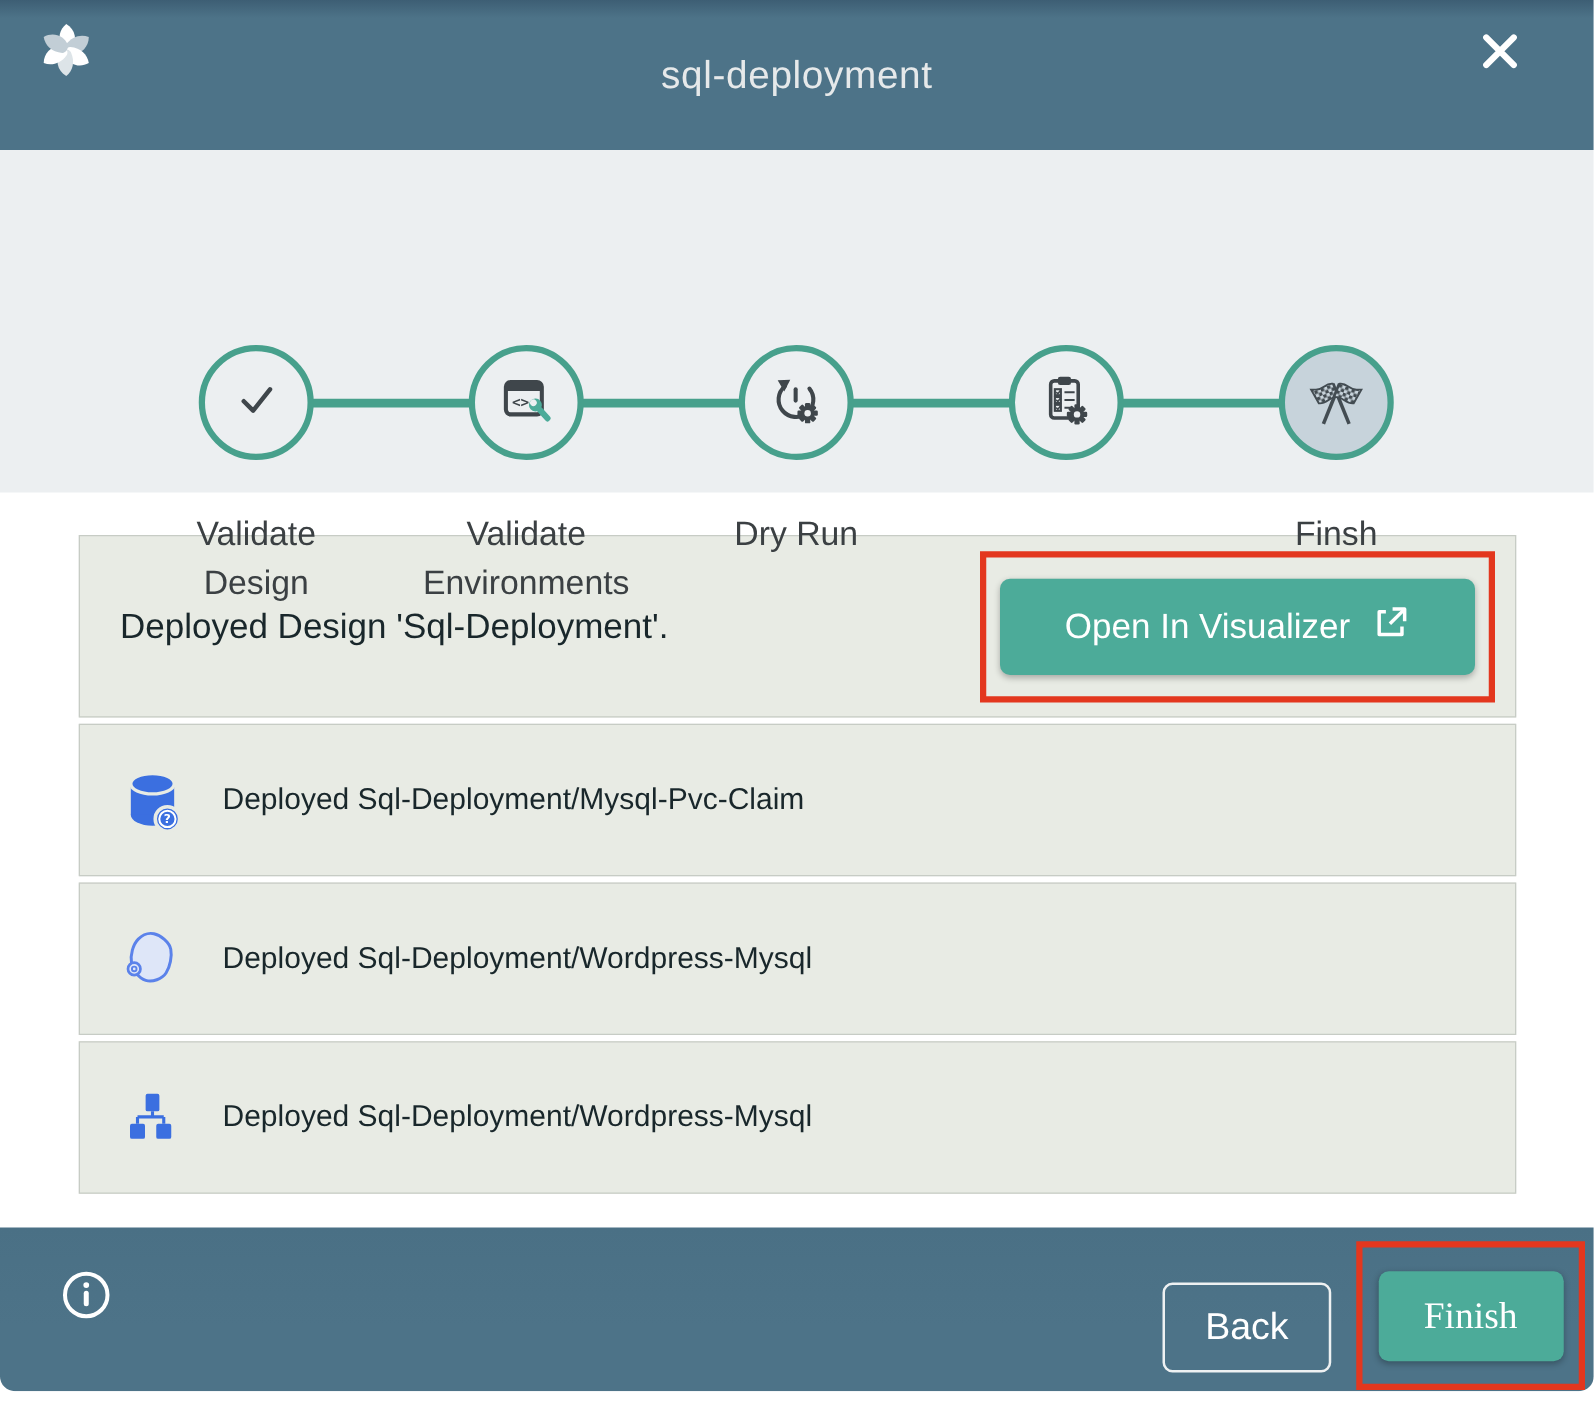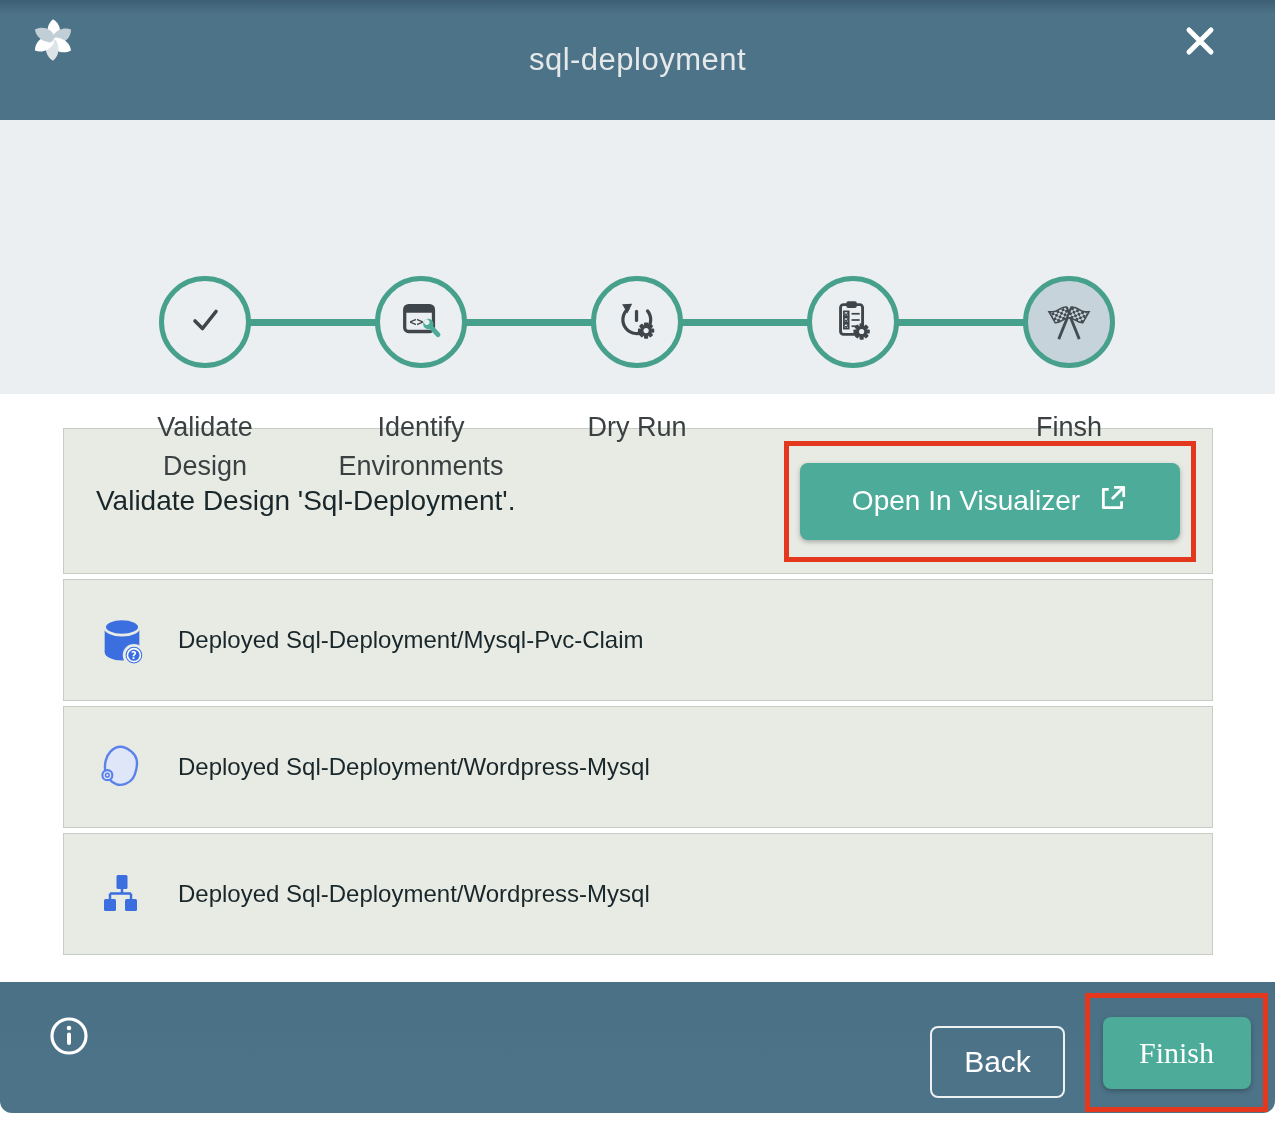--- a/index.html
+++ b/index.html
@@ -110,21 +110,21 @@
               <path d="M7 13 a4 4 0 0 1 4-4 h22 a4 4 0 0 1 4 4 v3.5 H7 Z" fill="#3f464b"></path>
               <text x="12" y="30" font-size="12" font-weight="bold" fill="#3f464b" font-family="'DejaVu Sans Mono',monospace">&lt;&gt;</text>
               <g transform="translate(36,33) rotate(-42)">
                 <circle cx="0" cy="-6.5" r="5.4" fill="#4cab99"></circle>
                 <circle cx="0" cy="-9" r="2.8" fill="#eceff1"></circle>
                 <rect x="-2.5" y="-3" width="5" height="14" rx="2.2" fill="#4cab99"></rect>
               </g>
             </svg>
           </span>
         </div>
-        <div class="step-label">Identify Environments</div>
+        <div class="step-label">Validate Environments</div>
       </div>
 
       <div class="step">
         <div class="circle">
           <span>
             <svg width="46" height="46" viewBox="0 0 48 48">
               <path d="M14.5 12.5 A14.5 14.5 0 1 0 35 14.5" fill="none" stroke="#3f464b" stroke-width="3.4" stroke-linecap="round"></path>
               <polygon points="8.5,7.5 19,7 14,17" fill="#3f464b"></polygon>
               <path d="M23.5 15 v9.5" stroke="#3f464b" stroke-width="3.4" stroke-linecap="round"></path>
               <g transform="translate(33.5,35)" fill="#3f464b">
@@ -199,21 +199,21 @@
         </div>
         <div class="step-label">Finsh</div>
       </div>
 
     </div>
   </div>
 
   <div class="content">
 
     <div class="row row-design">
-      <span class="design-text">Validate Design 'Sql-Deployment'.</span>
+      <span class="design-text">Deployed Design 'Sql-Deployment'.</span>
       <div class="annotation ann-visualizer">
         <button class="btn-visualizer">
           <span>Open In Visualizer</span>
           <span>
             <svg width="30" height="30" viewBox="0 0 28 28">
               <path d="M10 6 H5 V23 H22 V17" fill="none" stroke="#ffffff" stroke-width="2.6" stroke-linejoin="round"></path>
               <path d="M15 4 H24 V13" fill="none" stroke="#ffffff" stroke-width="2.6" stroke-linejoin="round"></path>
               <path d="M24 4 L13 15" stroke="#ffffff" stroke-width="2.6"></path>
             </svg>
           </span>

